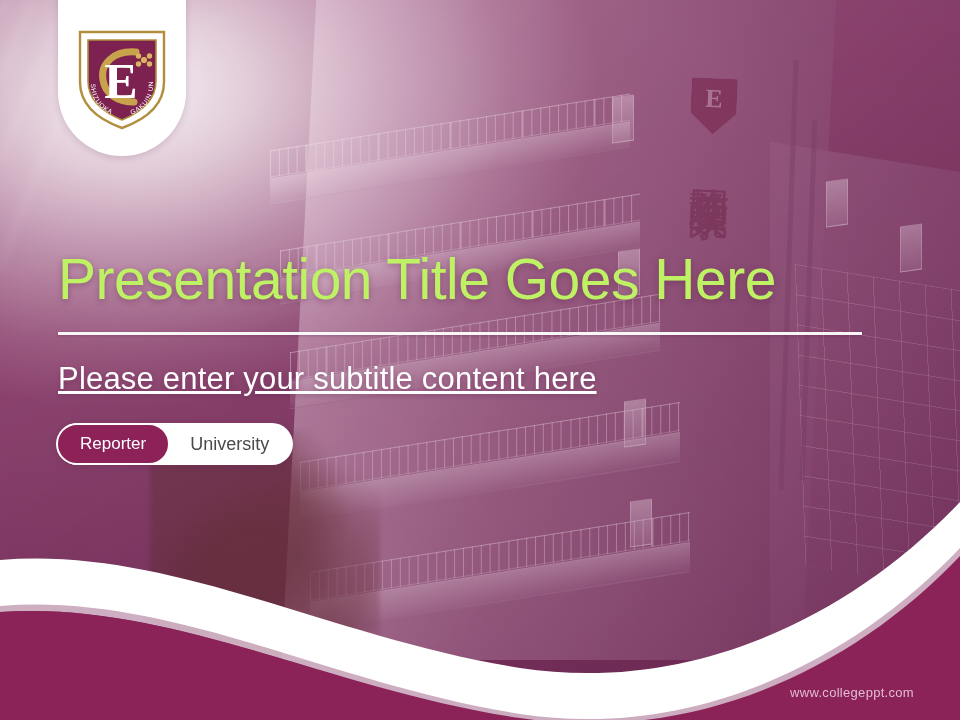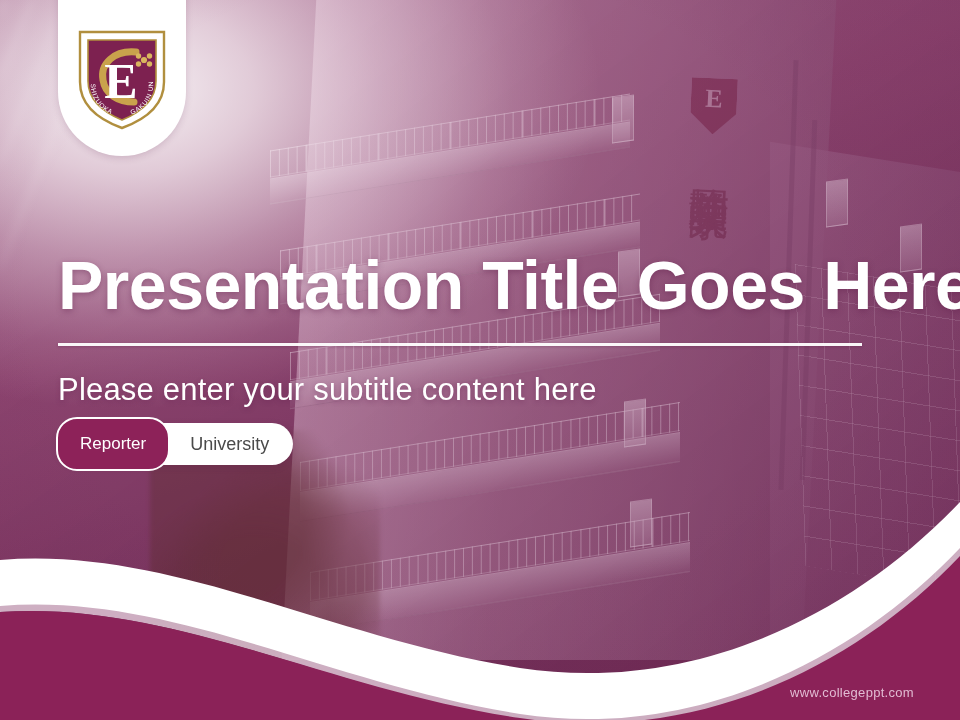--- a/index.html
+++ b/index.html
@@ -168,56 +168,57 @@
     display:flex; align-items:flex-end; justify-content:center;
     padding-bottom:24px;
   }
   .crest { width:96px; height:108px; display:block; }
 
   
   .headline {
     position:absolute; left:58px; top:250px; width:810px;
   }
   .title {
-    color:#ffffff;
-    font-size:68px;
-    font-weight:bold;
+    color:#bef264;
+    font-size:57px;
+    font-weight:normal;
     letter-spacing:-.5px;
     line-height:1.05;
     text-shadow:0 2px 6px rgba(95,30,75,.42);
     white-space:nowrap;
   }
   .rule {
     margin-top:22px;
     width:804px; height:3px;
     background:#ffffff;
     opacity:.95;
     box-shadow:0 1px 3px rgba(95,30,75,.35);
   }
   .subtitle {
     margin-top:26px;
     color:#ffffff;
     font-size:31px;
     font-weight:normal;
     letter-spacing:.2px;
     text-shadow:0 2px 5px rgba(95,30,75,.38);
     white-space:nowrap;
+    text-decoration:underline;
   }
 
   
   .badge {
     position:absolute; left:57px; top:423px;
     height:42px;
     background:#ffffff;
     border-radius:21px;
     display:flex; align-items:center;
     box-shadow:0 2px 6px rgba(95,30,75,.25);
   }
   .badge-left {
-    height:54px;
+    height:42px;
     background:#8d2259;
     border:2px solid #ffffff;
     border-radius:21px;
     color:#ffffff;
     font-size:17px;
     display:flex; align-items:center; justify-content:center;
     padding:0 22px;
     margin-left:-1px;
   }
   .badge-right {

